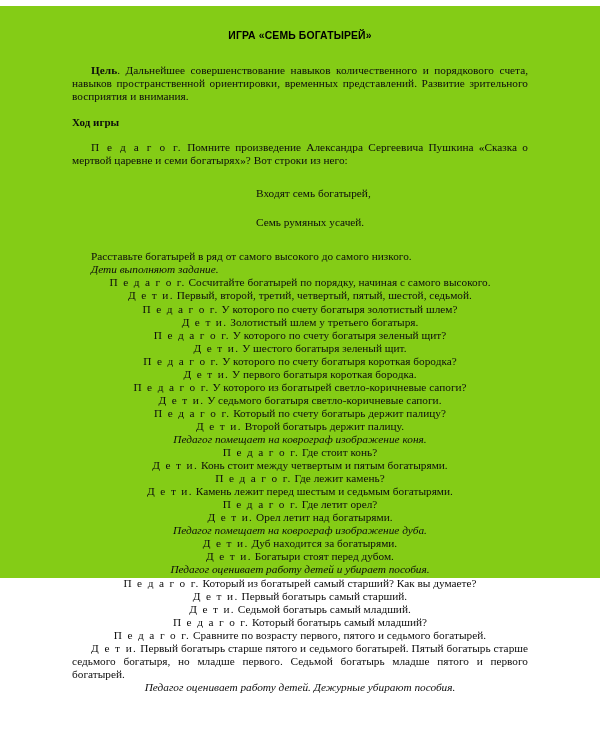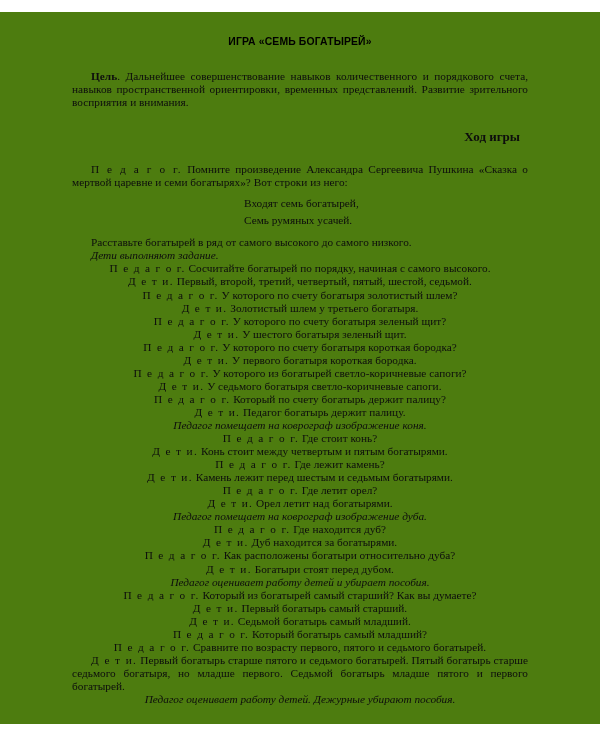--- a/index.html
+++ b/index.html
@@ -12,24 +12,24 @@
     height: 750px;
     position: relative;
     overflow: hidden;
     font-family: "Liberation Serif", "DejaVu Serif", serif;
     color: #0d0d0d;
     -webkit-font-smoothing: antialiased;
   }
   .page {
     position: absolute;
     left: 0;
-    top: 12px;
+    top: 6px;
     width: 600px;
-    height: 712px;
-    background: #4d7c0f;
+    height: 572px;
+    background: #84cc16;
   }
   .content {
     position: absolute;
     left: 72px;
     top: 22px;
     width: 456px;
   }
 
   
   .doc-title {
@@ -42,24 +42,24 @@
     margin: 0 0 0 0;
     line-height: 14px;
     transform: scaleX(0.92);
     transform-origin: center center;
   }
 
   
   .section-heading {
     font-family: "Liberation Serif", "DejaVu Serif", serif;
     font-weight: bold;
-    font-size: 13px;
-    text-align: right;
+    font-size: 11px;
+    text-align: left;
     line-height: 13px;
-    margin: 8px;
+    margin: 0;
   }
 
   
   p.para {
     margin: 0;
     font-size: 11.3px;
     line-height: 13.05px;
     text-align: justify;
     text-indent: 19px;
     hyphens: manual;
@@ -82,21 +82,21 @@
   .it { font-style: italic; }
   .bd { font-weight: bold; }
 
   
   .speaker {
     letter-spacing: 1.35px;
   }
 
   
   .verse {
-    margin: 4px;
+    margin: 16px;
     padding-left: 168px;
     font-size: 11.3px;
     line-height: 13.05px;
     text-indent: 0;
   }
 
   
   .sp-title-body { height: 22px; }
   .sp-body-hod   { height: 13px; }
   .sp-hod-after  { height: 12px; }
@@ -138,40 +138,38 @@
     <p class="line"><span class="speaker">Д е т и.</span><span> Первый, второй, третий, четвертый, пятый, шестой, седьмой.</span></p>
     <p class="line"><span class="speaker">П е д а г о г.</span><span> У которого по счету богатыря золотистый шлем?</span></p>
     <p class="line"><span class="speaker">Д е т и.</span><span> Золотистый шлем у третьего богатыря.</span></p>
     <p class="line"><span class="speaker">П е д а г о г.</span><span> У которого по счету богатыря зеленый щит?</span></p>
     <p class="line"><span class="speaker">Д е т и.</span><span> У шестого богатыря зеленый щит.</span></p>
     <p class="line"><span class="speaker">П е д а г о г.</span><span> У которого по счету богатыря короткая бородка?</span></p>
     <p class="line"><span class="speaker">Д е т и.</span><span> У первого богатыря короткая бородка.</span></p>
     <p class="line"><span class="speaker">П е д а г о г.</span><span> У которого из богатырей светло-коричневые сапоги?</span></p>
     <p class="line"><span class="speaker">Д е т и.</span><span> У седьмого богатыря светло-коричневые сапоги.</span></p>
     <p class="line"><span class="speaker">П е д а г о г.</span><span> Который по счету богатырь держит палицу?</span></p>
-    <p class="line"><span class="speaker">Д е т и.</span><span> Педагог богатырь держит палицу.</span></p>
+    <p class="line"><span class="speaker">Д е т и.</span><span> Второй богатырь держит палицу.</span></p>
 
     <p class="line it">Педагог помещает на коврограф изображение коня.</p>
 
     <p class="line"><span class="speaker">П е д а г о г.</span><span> Где стоит конь?</span></p>
     <p class="line"><span class="speaker">Д е т и.</span><span> Конь стоит между четвертым и пятым богатырями.</span></p>
 
 
     <p class="line"><span class="speaker">П е д а г о г.</span><span> Где лежит камень?</span></p>
     <p class="line"><span class="speaker">Д е т и.</span><span> Камень лежит перед шестым и седьмым богатырями.</span></p>
 
 
     <p class="line"><span class="speaker">П е д а г о г.</span><span> Где летит орел?</span></p>
     <p class="line"><span class="speaker">Д е т и.</span><span> Орел летит над богатырями.</span></p>
 
     <p class="line it">Педагог помещает на коврограф изображение дуба.</p>
 
-    <p class="line"><span class="speaker">П е д а г о г.</span><span> Где находится дуб?</span></p>
     <p class="line"><span class="speaker">Д е т и.</span><span> Дуб находится за богатырями.</span></p>
-    <p class="line"><span class="speaker">П е д а г о г.</span><span> Как расположены богатыри относительно дуба?</span></p>
     <p class="line"><span class="speaker">Д е т и.</span><span> Богатыри стоят перед дубом.</span></p>
 
     <p class="line it">Педагог оценивает работу детей и убирает пособия.</p>
 
     <p class="line"><span class="speaker">П е д а г о г.</span><span> Который из богатырей самый старший? Как вы думаете?</span></p>
     <p class="line"><span class="speaker">Д е т и.</span><span> Первый богатырь самый старший.</span></p>
     <p class="line"><span class="speaker">Д е т и.</span><span> Седьмой богатырь самый младший.</span></p>
     <p class="line"><span class="speaker">П е д а г о г.</span><span> Который богатырь самый младший?</span></p>
     <p class="line"><span class="speaker">П е д а г о г.</span><span> Сравните по возрасту первого, пятого и седьмого богатырей.</span></p>
 

